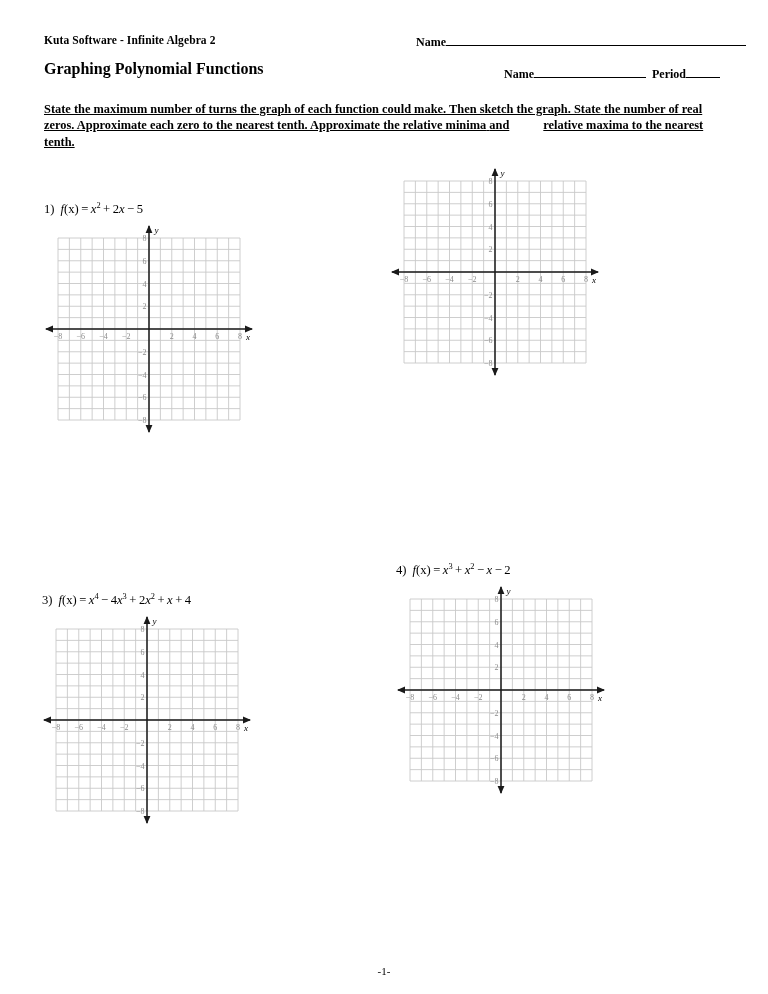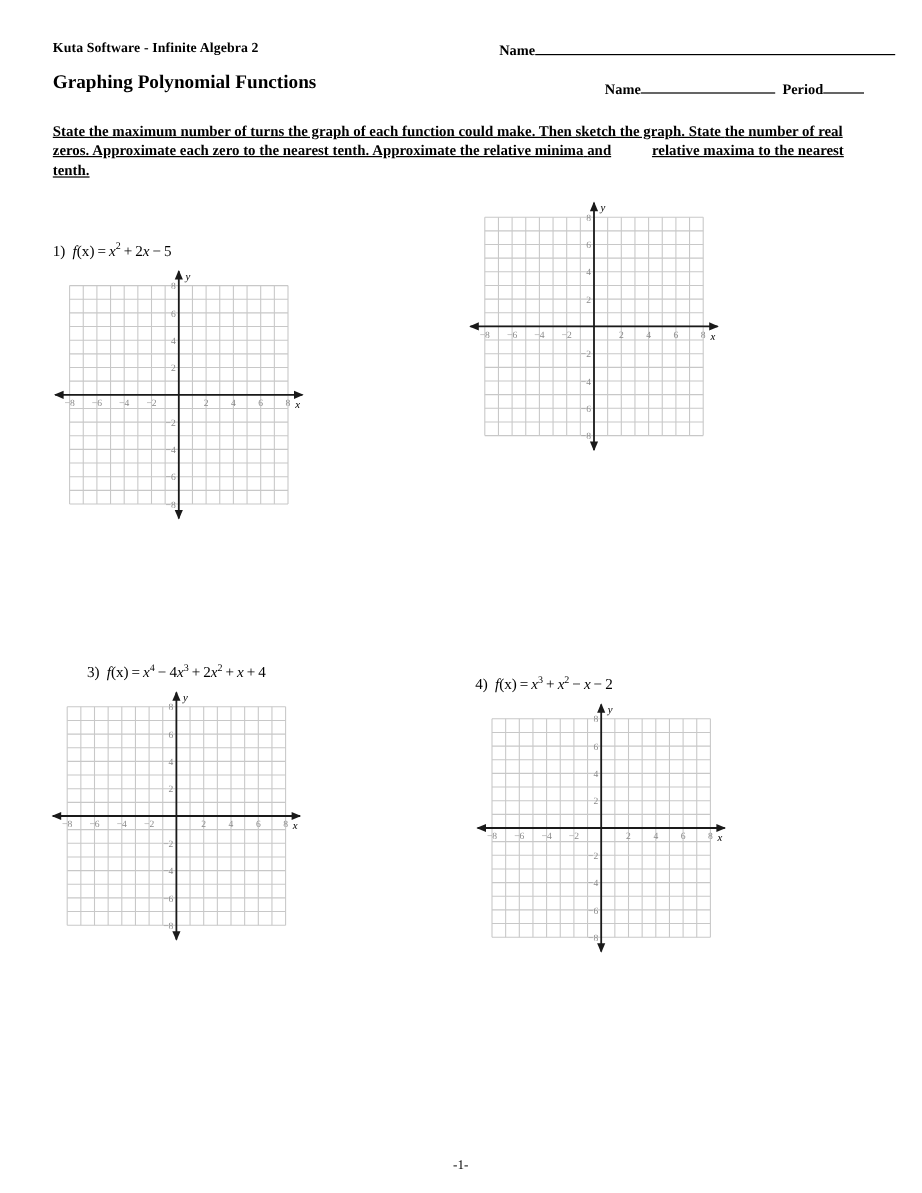--- a/index.html
+++ b/index.html
@@ -41,21 +41,21 @@
     font-size:12.4px; font-weight:bold; line-height:16.4px;
     text-align:left;
     text-decoration:underline;
   }
   #instructions .gap { display:inline-block; width:34px; }
 
   
   .problem { position:absolute; }
   .p1 { left:44px;  top:163px;margin-top:39px; }
   .p2 { left:390px; top:163px; }
-  .p3 { left:42px;  top:553px;text-align:center; }
+  .p3 { left:42px;  top:593px; }
   .p4 { left:396px; top:563px; }
 
   .prob-label {
     font-size:12.6px; white-space:nowrap; height:18px;
     font-family:"Liberation Serif", serif;
   }
   .prob-num { margin-right:6px; }
   .fx { font-style:italic; }
   .mi { font-style:italic; }
   .mn { font-style:normal; }

